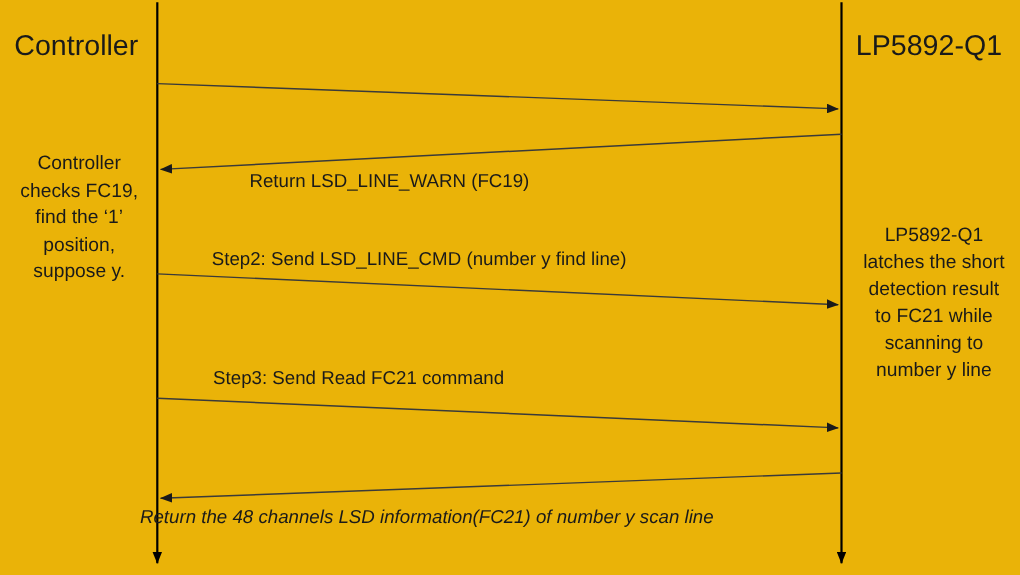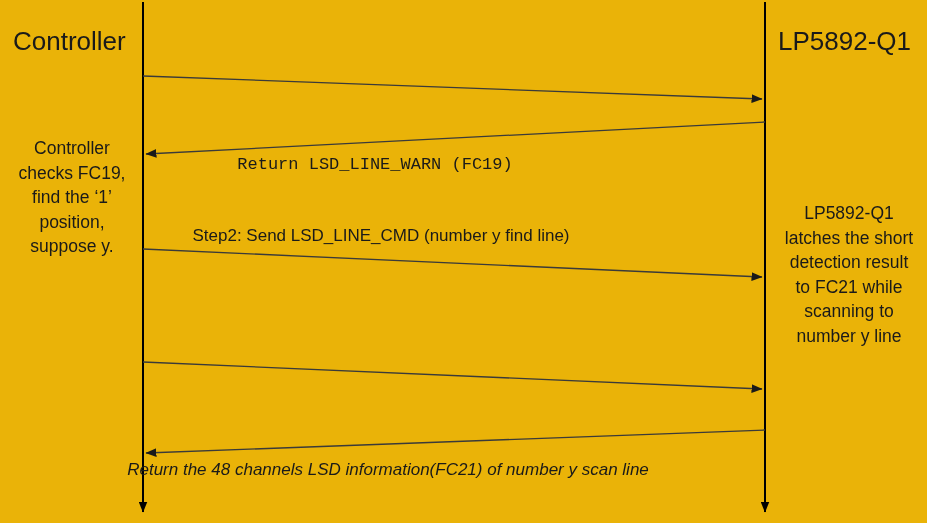--- a/index.html
+++ b/index.html
@@ -72,22 +72,23 @@
     <line x1="143" y1="76" x2="762" y2="99" stroke="#3a3a3a" stroke-width="1.3" marker-end="url(#arrow-dark)"></line>
     <line x1="765" y1="122" x2="146" y2="154" stroke="#3a3a3a" stroke-width="1.3" marker-end="url(#arrow-dark)"></line>
     <line x1="143" y1="249" x2="762" y2="277" stroke="#3a3a3a" stroke-width="1.3" marker-end="url(#arrow-dark)"></line>
     <line x1="143" y1="362" x2="762" y2="389" stroke="#3a3a3a" stroke-width="1.3" marker-end="url(#arrow-dark)"></line>
     <line x1="765" y1="430" x2="146" y2="453" stroke="#3a3a3a" stroke-width="1.3" marker-end="url(#arrow-dark)"></line>
   </svg>
 
   <div class="actor-title left">Controller</div>
   <div class="actor-title right">LP5892-Q1</div>
 
-  <div class="msg-label" style="left:375px; top:155px;font-family:Liberation Mono, monospace;">Return LSD_LINE_WARN (FC19)</div>
+  <div class="msg-label" style="left:354px; top:155px;">Return LSD_LINE_WARN (FC19)</div>
   <div class="msg-label" style="left:381px; top:226px;">Step2: Send LSD_LINE_CMD (number y find line)</div>
+  <div class="msg-label" style="left:326px; top:334px;">Step3: Send Read FC21 command</div>
   <div class="msg-label" style="left:388px; top:460px;font-style:italic;">Return the 48 channels LSD information(FC21) of number y scan line</div>
 
   <div class="note left">Controller
 checks FC19,
 find the ‘1’
 position,
 suppose y.</div>
   <div class="note right">LP5892-Q1
 latches the short
 detection result

